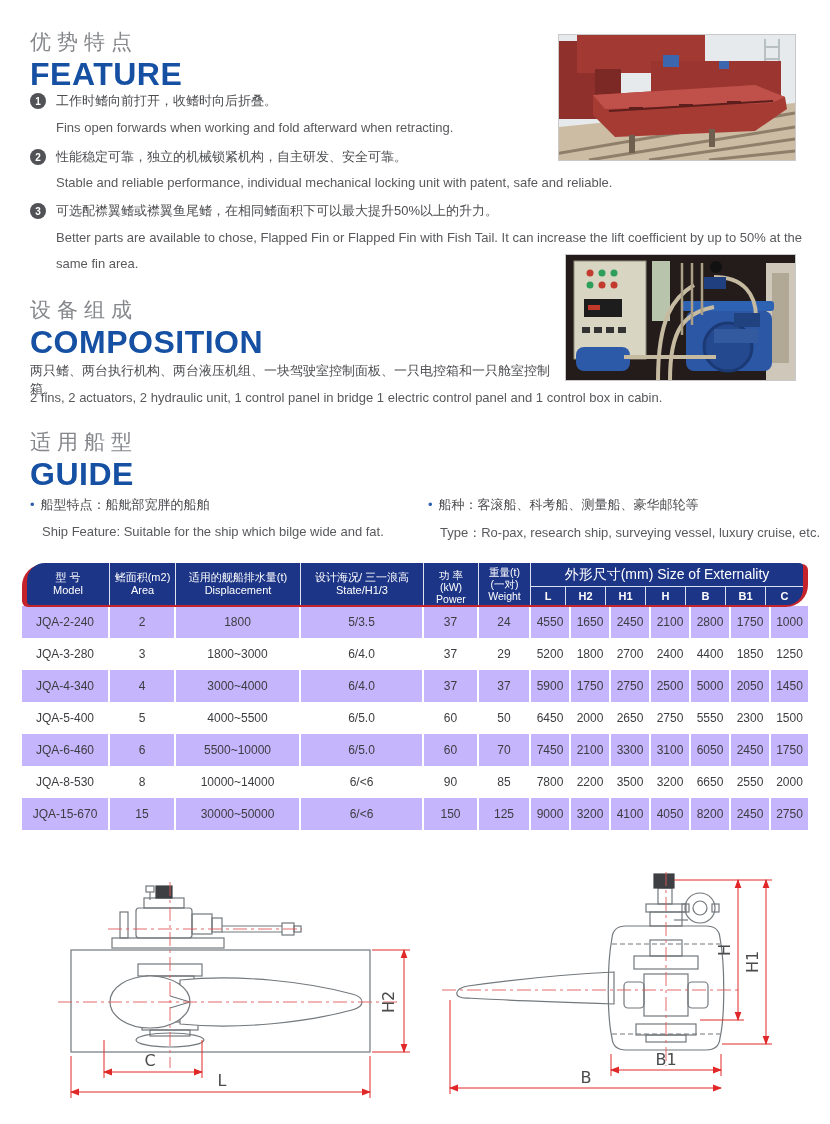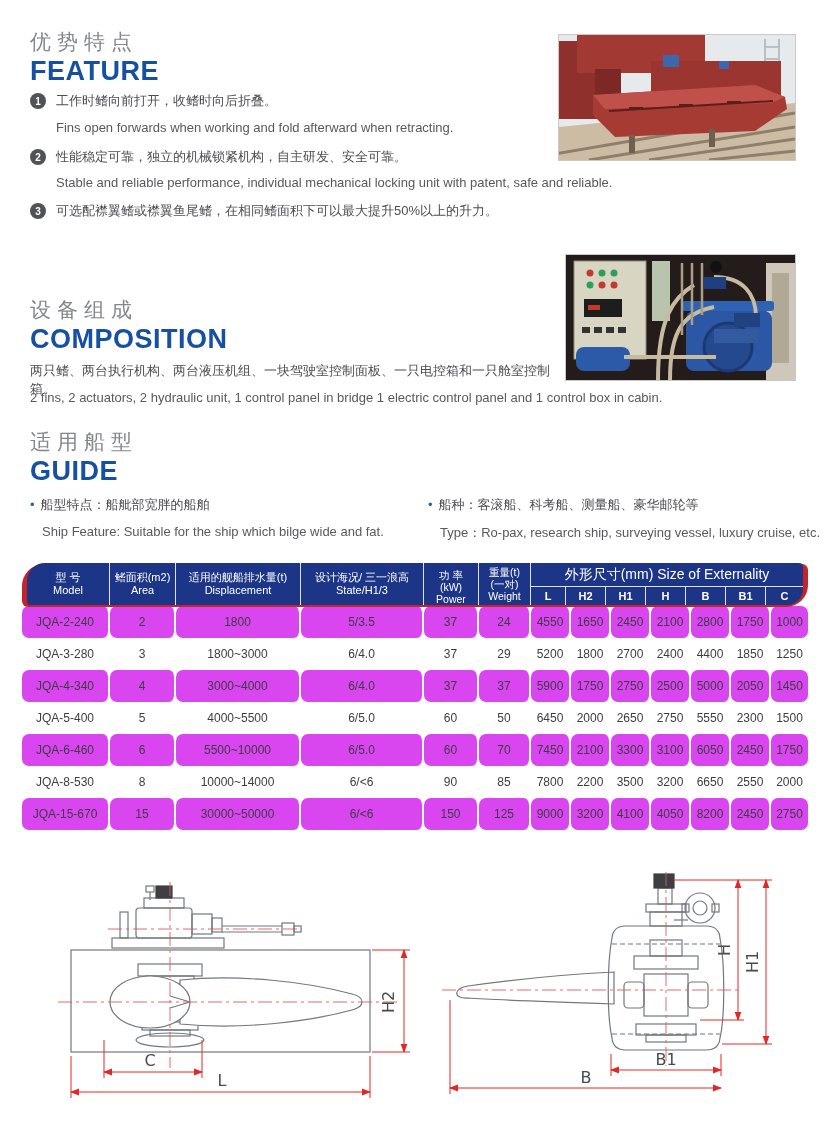--- a/index.html
+++ b/index.html
@@ -2,21 +2,21 @@
 <html><head>
 <meta charset="utf-8">
 <style>
   html,body{margin:0;padding:0;background:#ffffff;}
   .page{
     position:relative;width:830px;height:1124px;background:#ffffff;overflow:hidden;
     font-family:"Liberation Sans","DejaVu Sans",sans-serif;color:#55565a;
   }
   
   .h-cn{position:absolute;font-size:21px;letter-spacing:6px;color:#85878b;font-weight:400;}
-  .h-en{position:absolute;font-size:27px;font-weight:bold;color:#1650a3;letter-spacing:0.5px;}
+  .h-en{position:absolute;font-size:32px;font-weight:bold;color:#1650a3;letter-spacing:0.5px;}
   
   .feat-cn{position:absolute;left:30px;font-size:13px;color:#4c4d50;display:flex;align-items:center;gap:10px;}
   .num-badge{
     display:inline-flex;width:16px;height:16px;border-radius:50%;background:#515256;color:#fff;
     font-size:10px;font-weight:bold;align-items:center;justify-content:center;flex:0 0 16px;
   }
   .feat-en{position:absolute;left:56px;font-size:13px;color:#58595c;line-height:26px;}
   .body-cn{position:absolute;left:30px;font-size:13px;color:#4c4d50;}
   .body-en{position:absolute;left:30px;font-size:13px;color:#58595c;}
   
@@ -36,21 +36,21 @@
   .hc .cl{font-size:11px;} .hc .el{font-size:11px;}
   .hc-3l .cl,.hc-3l .el{font-size:10.5px;line-height:1.15;}
   .ext{display:flex;flex-direction:column;}
   .ext-top{height:23px;display:flex;align-items:center;justify-content:center;font-size:14px;border-bottom:1px solid rgba(255,255,255,.85);}
   .ext-sub{flex:1;display:flex;}
   .ext-sub .sc{box-sizing:border-box;border-right:1px solid rgba(255,255,255,.85);display:flex;align-items:center;justify-content:center;font-size:11px;font-weight:bold;}
   .ext-sub .sc:last-child{border-right:none;}
   table.spec{border-collapse:separate;border-spacing:0;table-layout:fixed;width:786px;margin-top:0;}
   table.spec td{box-sizing:border-box;height:32px;text-align:center;font-size:12px;color:#3c3d40;border-right:2px solid #ffffff;padding:0;}
   table.spec td:last-child{border-right:none;}
-  tr.row-gray td{background:#d946ef;border-radius:7px;}
+  tr.row-gray td{background:#c4b5fd;}
   tr.row-white td{background:#ffffff;}
   
   .drawing{position:absolute;}
   .dim-label{font-family:"DejaVu Sans",sans-serif;fill:#4a4b4d;font-size:16px;}
 </style>
 </head>
 <body>
 
 <div class="page">
 
@@ -66,20 +66,21 @@
   <div class="feat-cn" style="top:148px;">
     <span class="num-badge">2</span>
     <span>性能稳定可靠，独立的机械锁紧机构，自主研发、安全可靠。</span>
   </div>
   <div class="feat-en" style="top:170px;width:740px;">Stable and reliable performance, individual mechanical locking unit with patent, safe and reliable.</div>
 
   <div class="feat-cn" style="top:202px;">
     <span class="num-badge">3</span>
     <span>可选配襟翼鳍或襟翼鱼尾鳍，在相同鳍面积下可以最大提升50%以上的升力。</span>
   </div>
+  <div class="feat-en" style="top:225px;width:752px;">Better parts are available to chose, Flapped Fin or Flapped Fin with Fish Tail. It can increase the lift coefficient by up to 50% at the same fin area.</div>
 
   <div class="photo" style="left:558px;top:34px;width:238px;height:127px;">
     <svg width="236" height="125" viewBox="0 0 236 125">
       <rect x="0" y="0" width="236" height="125" fill="#e7eaec"></rect>
 
       <g stroke="#b9c0c4" stroke-width="2">
         <line x1="206" y1="4" x2="206" y2="58"></line>
           <line x1="220" y1="4" x2="220" y2="58"></line>
         <line x1="206" y1="12" x2="220" y2="12"></line>
           <line x1="206" y1="24" x2="220" y2="24"></line>

